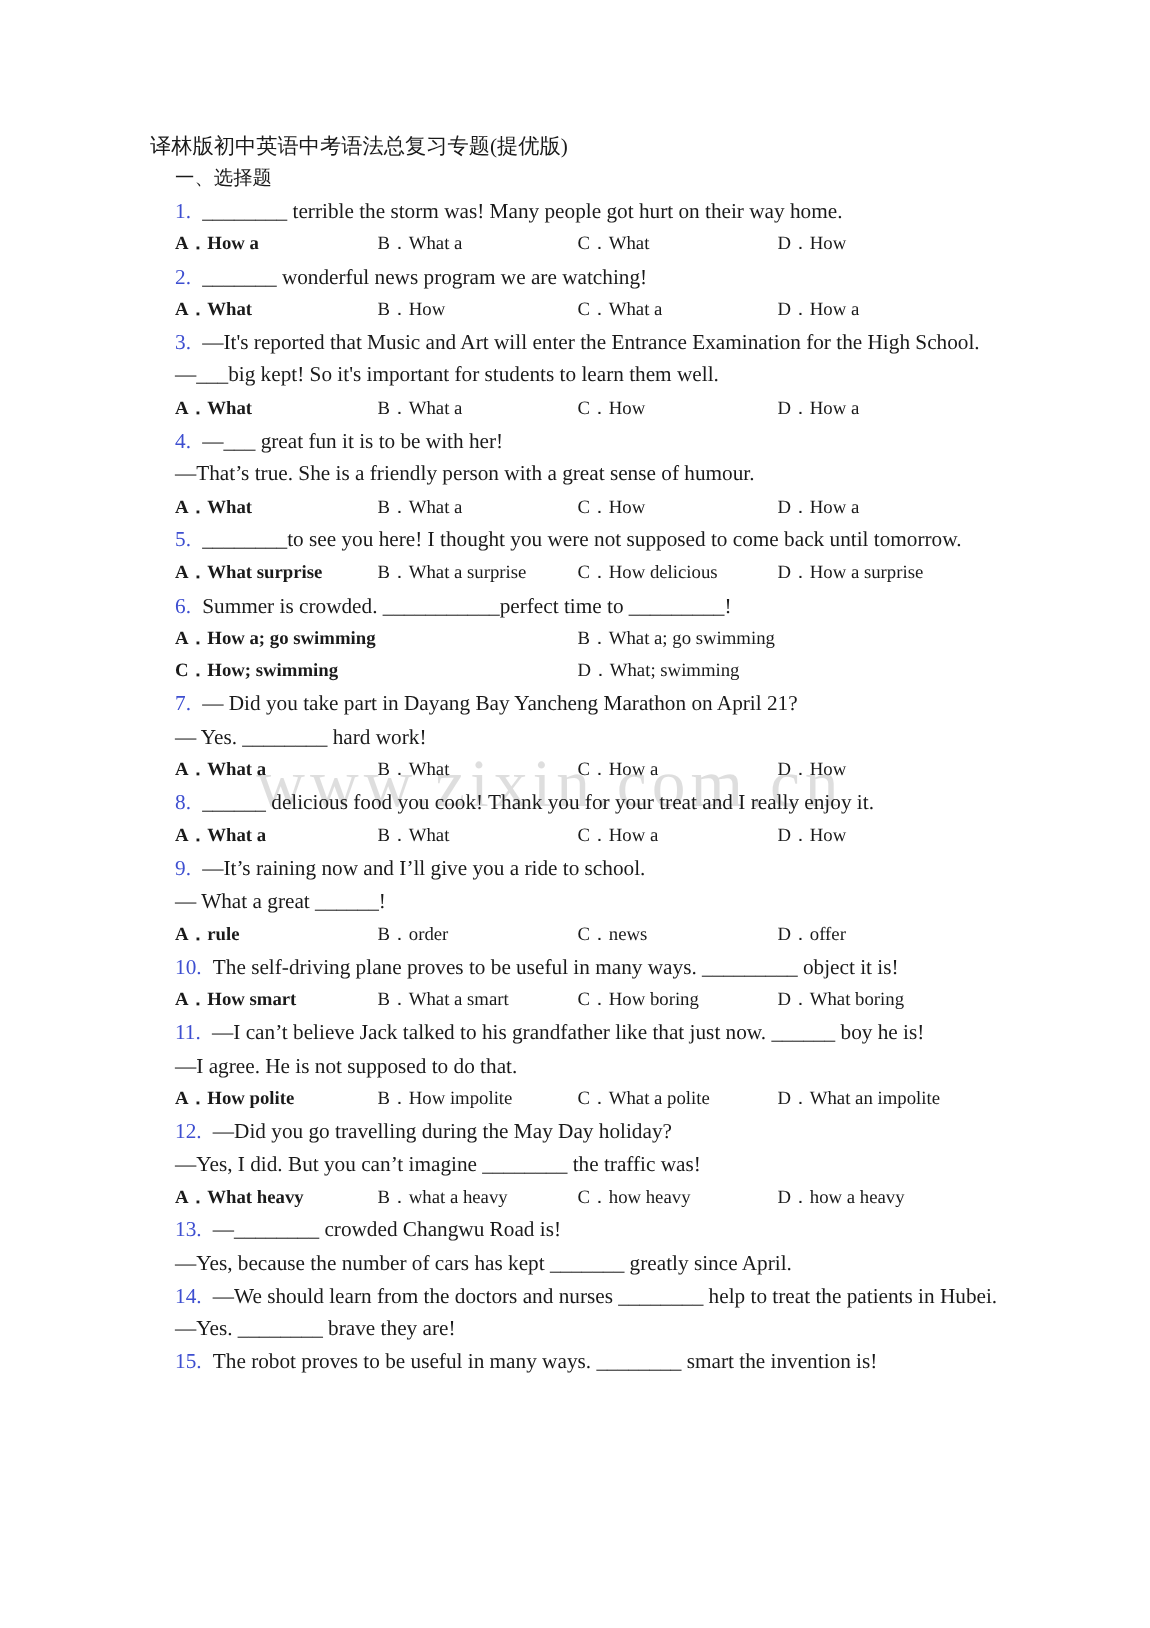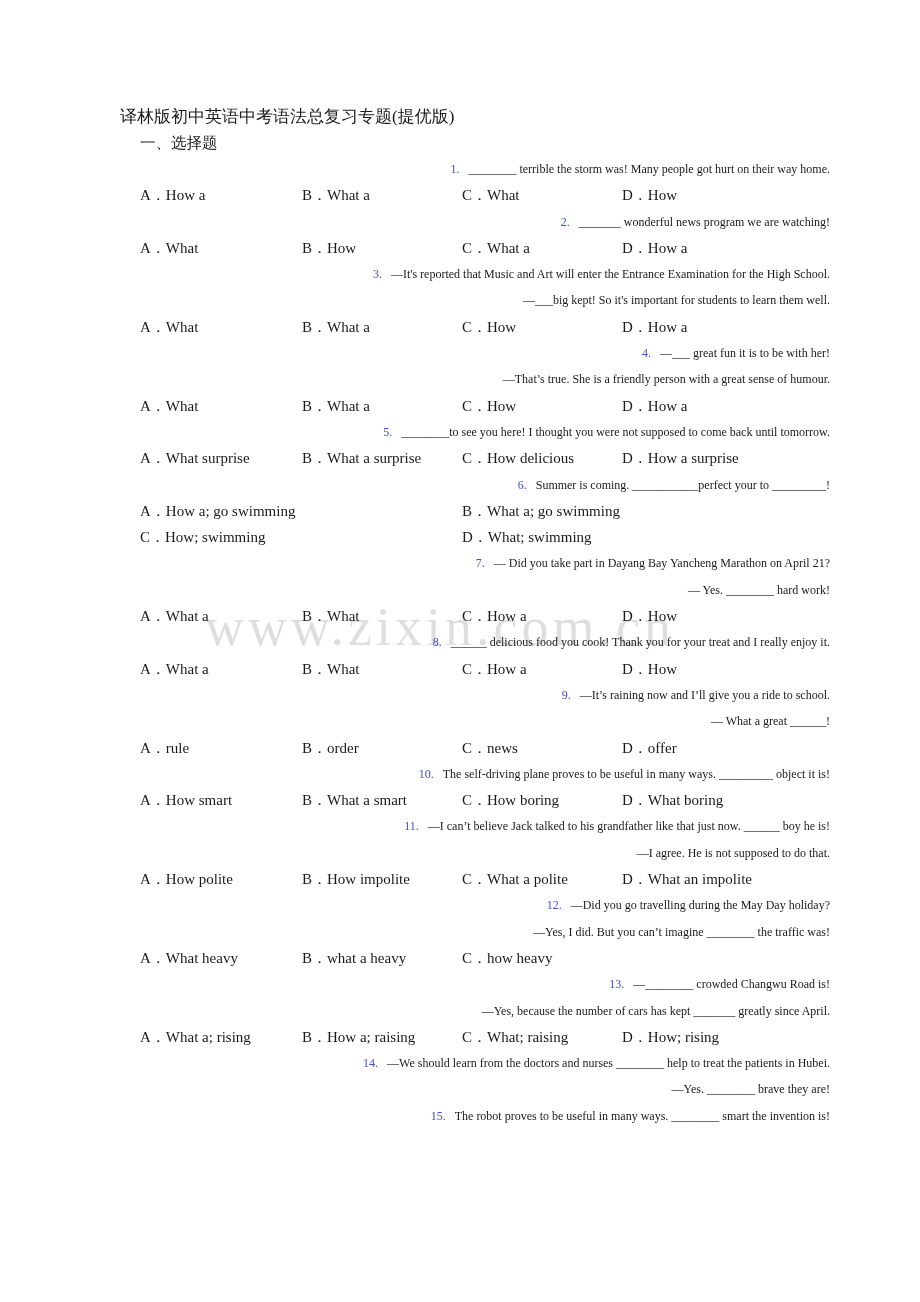--- a/index.html
+++ b/index.html
@@ -44,37 +44,36 @@
     line-height: 26px;
     margin: 0 0 0 -20px; 
     white-space: nowrap;
   }
   .section {
     font-size: 15.5px;
     line-height: 26px;
     white-space: nowrap;
   }
   .qline {
-    font-size: 12px;
+    font-size: 17px;
     line-height: 26.3px;
     white-space: nowrap;
-    text-align: right;
   }
   .qnum {
     color: var(--accent, #3d4ed0);
     margin-right: 9px;
   }
   .orow {
     display: grid;
     grid-template-columns: 162px 160px 160px 1fr;
     font-size: 15px;
     line-height: 26.3px;
   }
   .opt { white-space: nowrap; }
-  .opt.c0 { grid-column: 1; }
+  .opt.c0 { grid-column: 1; font-weight: bold; }
   .opt.c1 { grid-column: 2; }
   .opt.c2 { grid-column: 3; font-family: Liberation Serif, serif; }
   .opt.c3 { grid-column: 4; }
 </style>
 </head>
 <body>
 
 <div class="page">
   <div class="watermark">www.zixin.com.cn</div>
   <div class="content">
@@ -111,21 +110,21 @@
           <span class="opt c2">C．How</span>
           <span class="opt c3">D．How a</span>
         </div>
         <div class="qline"><span class="qnum">5.</span><span>________to see you here! I thought you were not supposed to come back until tomorrow.</span></div>
         <div class="orow">
           <span class="opt c0">A．What surprise</span>
           <span class="opt c1">B．What a surprise</span>
           <span class="opt c2">C．How delicious</span>
           <span class="opt c3">D．How a surprise</span>
         </div>
-        <div class="qline"><span class="qnum">6.</span><span>Summer is coming. ___________perfect your to _________!</span></div>
+        <div class="qline"><span class="qnum">6.</span><span>Summer is crowded. ___________perfect time to _________!</span></div>
         <div class="orow">
           <span class="opt c0">A．How a; go swimming</span>
           <span class="opt c2">B．What a; go swimming</span>
         </div>
         <div class="orow">
           <span class="opt c0">C．How; swimming</span>
           <span class="opt c2">D．What; swimming</span>
         </div>
         <div class="qline"><span class="qnum">7.</span><span>— Did you take part in Dayang Bay Yancheng Marathon on April 21?</span></div>
         <div class="qline"><span>— Yes. ________ hard work!</span></div>
@@ -164,27 +163,22 @@
           <span class="opt c1">B．How impolite</span>
           <span class="opt c2">C．What a polite</span>
           <span class="opt c3">D．What an impolite</span>
         </div>
         <div class="qline"><span class="qnum">12.</span><span>—Did you go travelling during the May Day holiday?</span></div>
         <div class="qline"><span>—Yes, I did. But you can’t imagine ________ the traffic was!</span></div>
         <div class="orow">
           <span class="opt c0">A．What heavy</span>
           <span class="opt c1">B．what a heavy</span>
           <span class="opt c2">C．how heavy</span>
+          <span class="opt c3">D．how a heavy</span>
         </div>
         <div class="qline"><span class="qnum">13.</span><span>—________ crowded Changwu Road is!</span></div>
         <div class="qline"><span>—Yes, because the number of cars has kept _______ greatly since April.</span></div>
-        <div class="orow">
-          <span class="opt c0">A．What a; rising</span>
-          <span class="opt c1">B．How a; raising</span>
-          <span class="opt c2">C．What; raising</span>
-          <span class="opt c3">D．How; rising</span>
-        </div>
         <div class="qline"><span class="qnum">14.</span><span>—We should learn from the doctors and nurses ________ help to treat the patients in Hubei.</span></div>
         <div class="qline"><span>—Yes. ________ brave they are!</span></div>
         <div class="qline"><span class="qnum">15.</span><span>The robot proves to be useful in many ways. ________ smart the invention is!</span></div>
       </div>
   </div>
 </div>
 
 </body></html>

